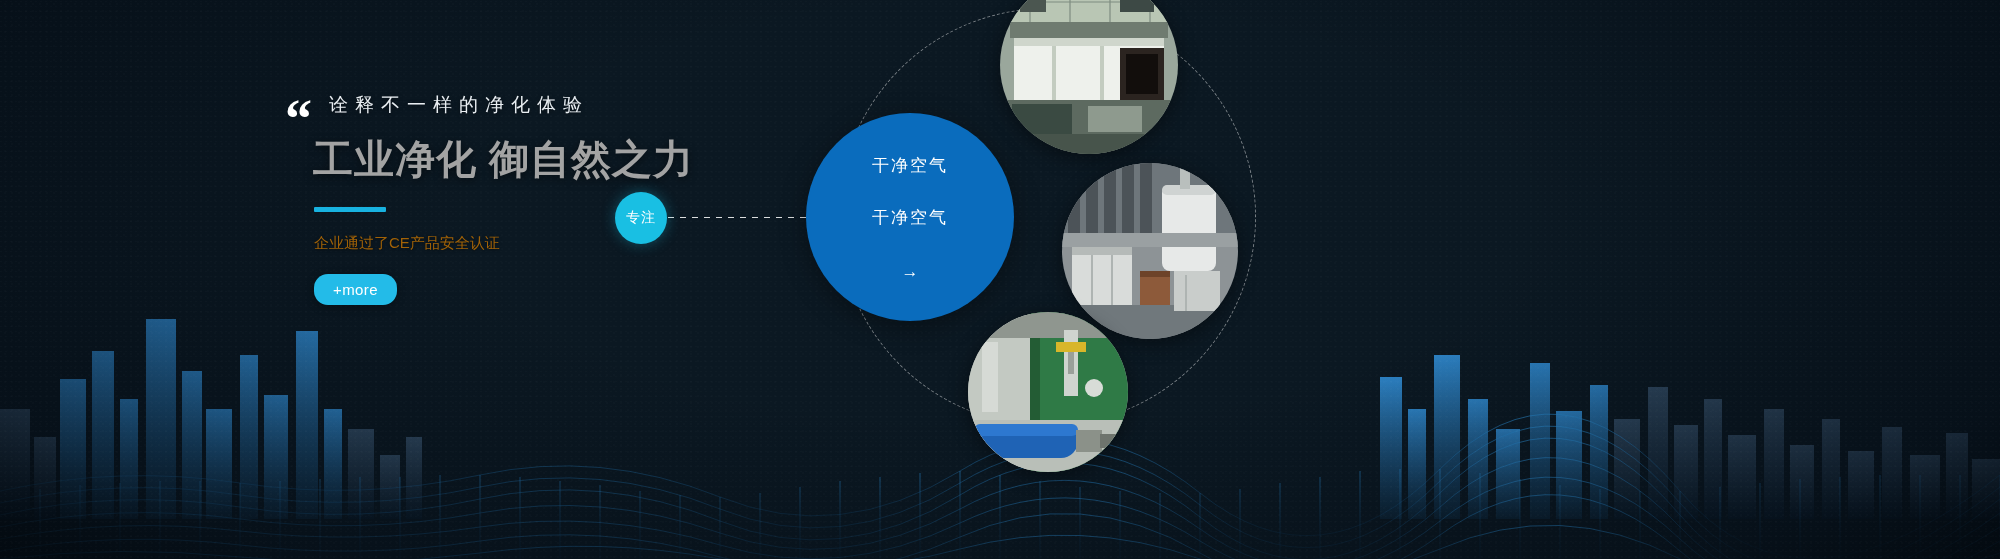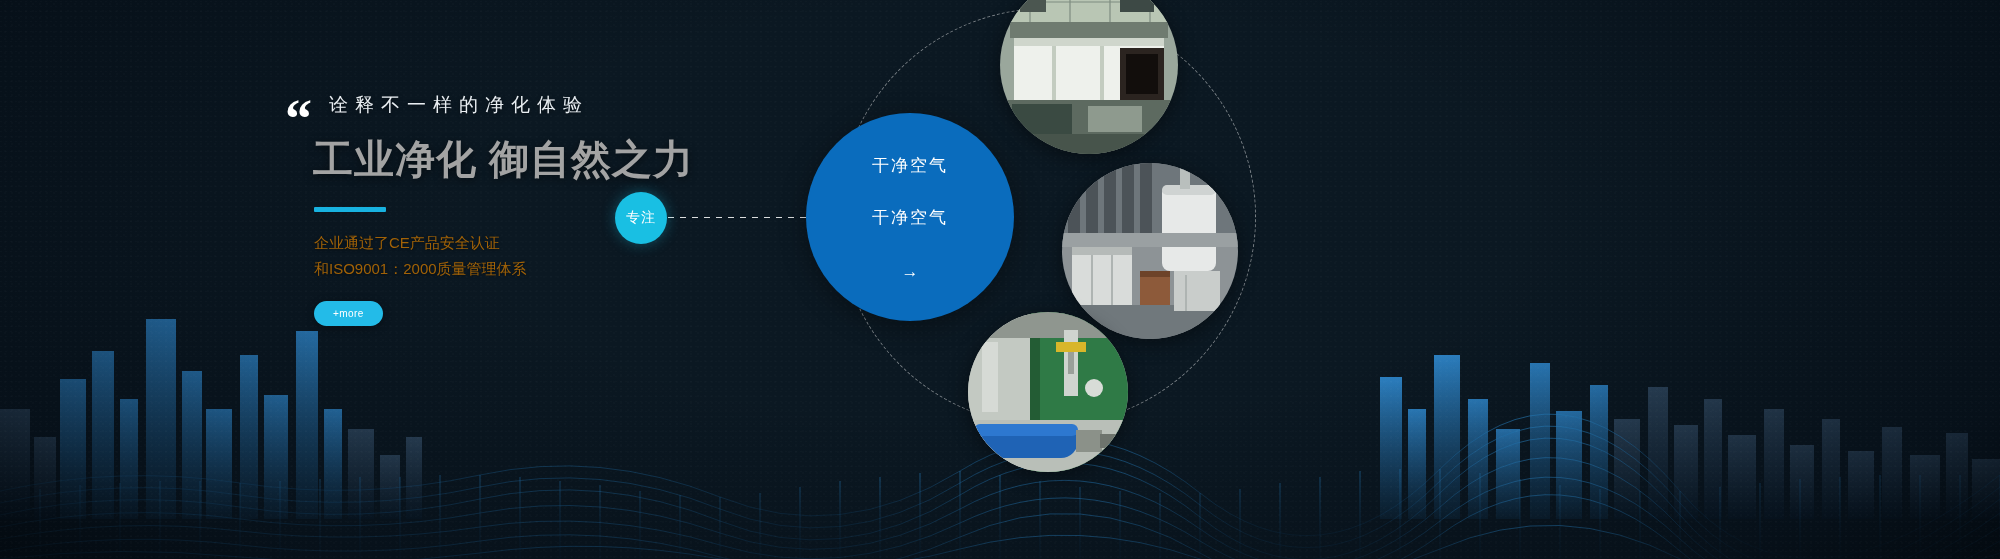--- a/index.html
+++ b/index.html
@@ -78,21 +78,21 @@
     font-size:15px; line-height:1.75;
     color:#a16207;
     text-shadow:0 1px 3px rgba(0,0,0,.5);
     white-space:nowrap;
   }
   .more-btn{
     margin-top:18px; margin-left:29px;
     display:inline-block;
     background:#23bbe8;
     color:#ffffff;
-    font-size:10px;
+    font-size:15px;
     padding:7px 19px;
     border-radius:14px;
     border:none;
     cursor:pointer;
     letter-spacing:.4px;
     box-shadow:0 2px 8px rgba(0,0,0,.35);
   }
 
   
   .focus-chip{
@@ -235,21 +235,20 @@
 
   <div class="vig"></div>
 
   <div class="text-block">
     <div class="quote-mark">“</div>
     <div class="subtitle">诠释不一样的净化体验</div>
     <div class="headline">工业净化 御自然之力</div>
     <div class="accent-bar"></div>
     <div class="desc">
       <div>企业通过了CE产品安全认证</div>
-      <div>和ISO9001：2000质量管理体系</div>
     </div>
     <button class="more-btn">+more</button>
   </div>
 
   <div class="focus-chip">专注</div>
   <div class="dash-line"></div>
   <div class="ring"></div>
 
   <div class="big-circle">
     <span class="l1">干净空气</span>

